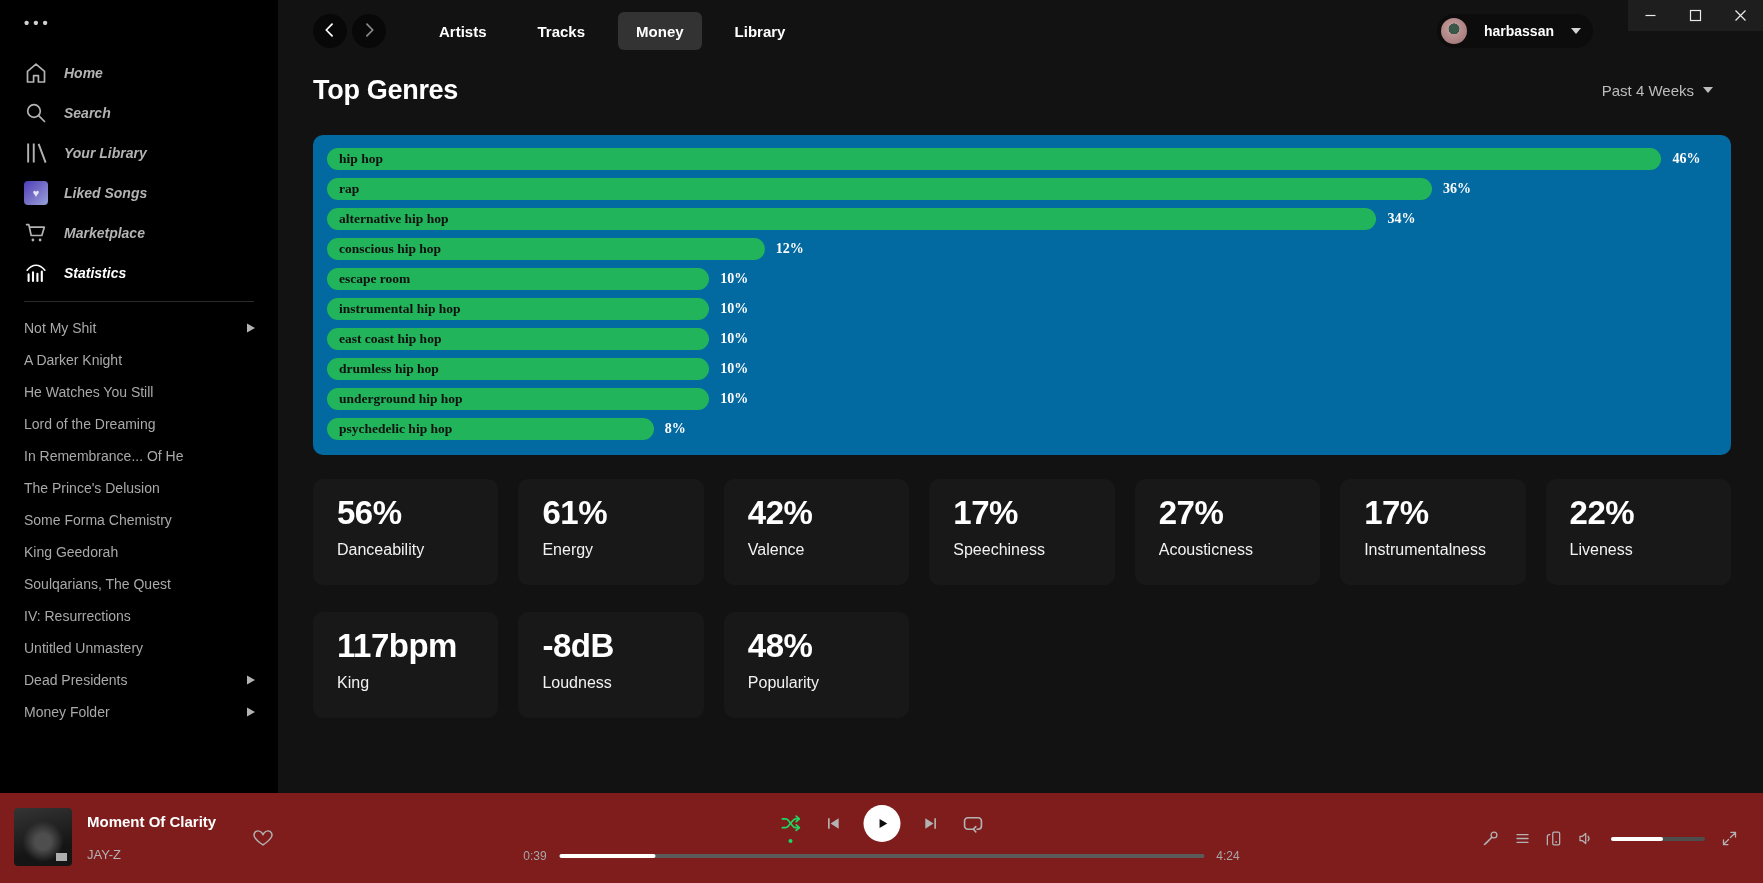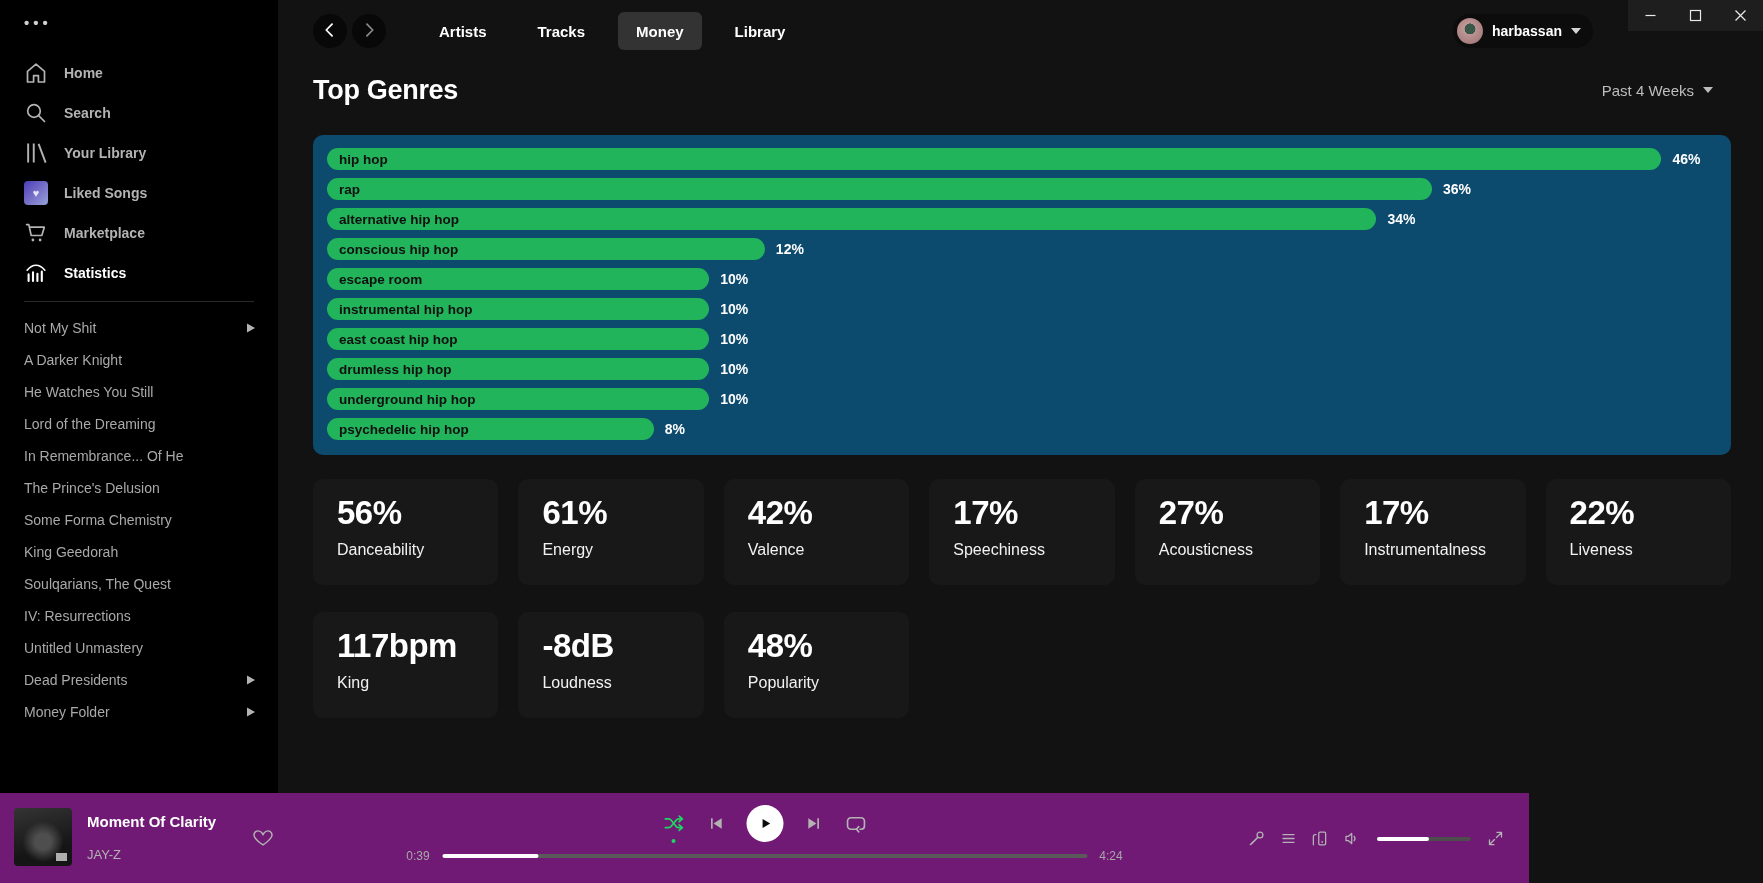--- a/index.html
+++ b/index.html
@@ -4,21 +4,21 @@
 <style>
   * { margin:0; padding:0; box-sizing:border-box; }
   html,body { width:1763px; height:883px; background:#121212; overflow:hidden;
     font-family:"Liberation Sans","DejaVu Sans",sans-serif; -webkit-font-smoothing:antialiased; }
   .app { position:relative; width:1763px; height:883px; }
 
   
   .sidebar { position:absolute; left:0; top:0; width:278px; height:793px; background:#000;
     padding:14px 0 0 24px; }
   .dots { color:#cfcfcf; font-size:15px; letter-spacing:4px; font-weight:700; cursor:pointer; }
-  .nav { margin-top:22px; }
+  .nav { margin-top:22px;font-style:italic; }
   .nav-item { display:flex; align-items:center; gap:16px; height:40px; color:#b3b3b3;
     font-size:14px; font-weight:700; cursor:pointer; }
   .nav-item.active { color:#fff; }
   .nav-item .icon { width:24px; height:24px; display:inline-flex; }
   .icon svg { width:100%; height:100%; stroke:currentColor; stroke-width:1.7; fill:none;
     stroke-linecap:round; stroke-linejoin:round; }
   .liked-box { width:24px; height:24px; border-radius:4px; font-size:11px; color:#e8e4f8;
     background:linear-gradient(135deg,#4c3dbb 0%,#7a74c9 55%,#96a3d9 100%);
     display:inline-flex; align-items:center; justify-content:center; }
   .divider { border-top:1px solid #2a2a2a; margin:8px 24px 0 0; }
@@ -34,57 +34,57 @@
   .topbar { display:flex; align-items:center; margin-top:12px; height:38px; }
   .circle-btn { width:34px; height:34px; border-radius:50%; background:#080808; border:none;
     display:flex; align-items:center; justify-content:center; cursor:pointer; margin-right:5px; }
   .circle-btn svg { width:20px; height:20px; stroke:#fff; stroke-width:2.1; fill:none; stroke-linecap:round; }
   .circle-btn.fwd svg { stroke:#8a8a8a; }
   .tabs { display:flex; gap:15px; margin-left:30px; }
   .tab { height:38px; padding:0 18px; display:flex; align-items:center; border-radius:6px;
     color:#fff; font-size:15px; font-weight:700; cursor:pointer; background:transparent; border:none; }
   .tab.active { background:#333; }
   .user-pill { margin-left:auto; margin-right:138px; height:34px; background:#0c0c0c; border-radius:17px;
-    display:flex; align-items:center; gap:9px; padding:0 12px 0 4px; cursor:pointer; }
+    display:flex; align-items:center; gap:17px; padding:0 12px 0 4px; cursor:pointer; }
   .avatar { width:26px; height:26px; border-radius:50%;
     background:radial-gradient(circle at 50% 42%,#39584a 0 27%,rgba(0,0,0,0) 28%),
                radial-gradient(circle at 45% 40%,#cba3a3,#a87e7e 70%,#8a6464); }
   .user-name { color:#fff; font-size:14px; font-weight:700; }
   .caret { width:0; height:0; border-left:5px solid transparent; border-right:5px solid transparent;
     border-top:6px solid #d4d4d4; display:inline-block; }
 
   .page-head { display:flex; align-items:center; justify-content:space-between; margin-top:20px; height:40px; }
   .page-head h1 { color:#fff; font-size:27px; font-weight:800; letter-spacing:-.3px; }
   .range { display:flex; align-items:center; gap:9px; color:#bdbdbd; font-size:15px; cursor:pointer;
     margin-right:18px; }
   .range .caret { border-top-color:#bdbdbd; }
 
   
-  .chart-card { margin-top:25px; height:320px; background:#0c4a6e; border-radius:10px; padding:13px 14px; }
+  .chart-card { margin-top:25px; height:320px; background:#0369a1; border-radius:10px; padding:13px 14px;font-family:Liberation Serif, serif; }
   .bar-row { display:flex; align-items:center; height:22px; margin-bottom:8px; }
   .bar { height:22px; border-radius:11px; background:#21b45a; display:flex; align-items:center;
     padding:0 12px; flex:none; }
   .bar-label { color:#101010; font-size:13.5px; font-weight:700; white-space:nowrap; }
   .bar-value { margin-left:11px; color:#fff; font-size:14px; font-weight:700; }
 
   
   .stats-grid { display:grid; grid-template-columns:repeat(7,1fr); gap:27px 20px; margin-top:24px; }
   .stat-card { background:#181818; border-radius:10px; height:106px; padding:15px 24px; }
   .stat-value { color:#fff; font-size:33px; font-weight:800; letter-spacing:-.5px; }
   .stat-label { color:#f2f2f2; font-size:16px; margin-top:9px; }
 
   
   .win { position:absolute; top:0; right:0; width:135px; height:31px; background:#1e1e1e;
     display:flex; z-index:9; }
   .win button { flex:1; background:transparent; border:none; display:flex; align-items:center;
     justify-content:center; cursor:pointer; }
   .win svg { width:13px; height:13px; stroke:#eaeaea; stroke-width:1.2; fill:none; }
 
   
-  .player { position:absolute; left:0; top:793px; width:1529px; height:90px; background:#701a75;text-decoration:underline; }
+  .player { position:absolute; left:0; top:793px; width:1763px; height:90px; background:#7f1d1d;text-decoration:underline; }
   .now-playing { position:absolute; left:14px; top:15px; display:flex; align-items:center; }
   .album-art { width:58px; height:58px; border-radius:4px; position:relative; cursor:pointer;
     background:radial-gradient(circle at 50% 58%,#4e4e4e 0 18%,rgba(0,0,0,0) 46%),
                linear-gradient(165deg,#343434 0%,#151515 70%); }
   .album-art::after { content:""; position:absolute; right:5px; bottom:5px; width:11px; height:8px;
     background:#c9c9c9; opacity:.85; }
   .track-info { margin-left:15px; }
   .track-title { color:#fff; font-size:15px; font-weight:700; cursor:pointer; }
   .track-artist { color:#b3b3b3; font-size:13px; margin-top:17px; cursor:pointer; }
   .heart { margin-left:36px; width:22px; height:22px; display:inline-flex; color:#b3b3b3; cursor:pointer; }

